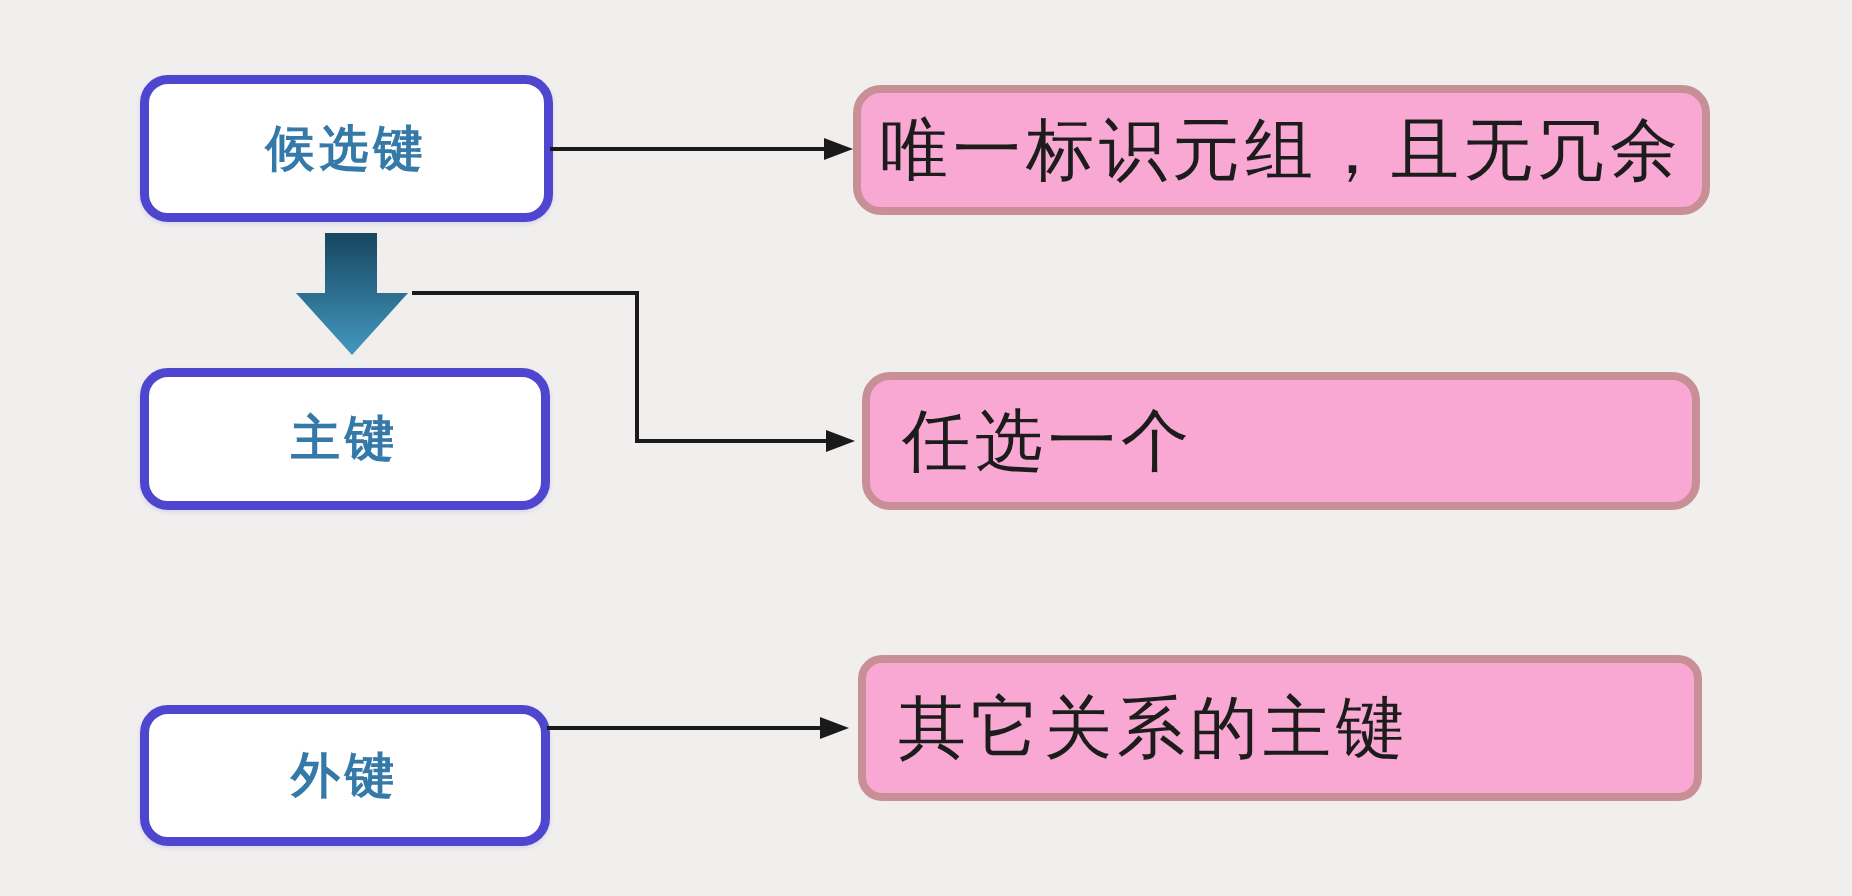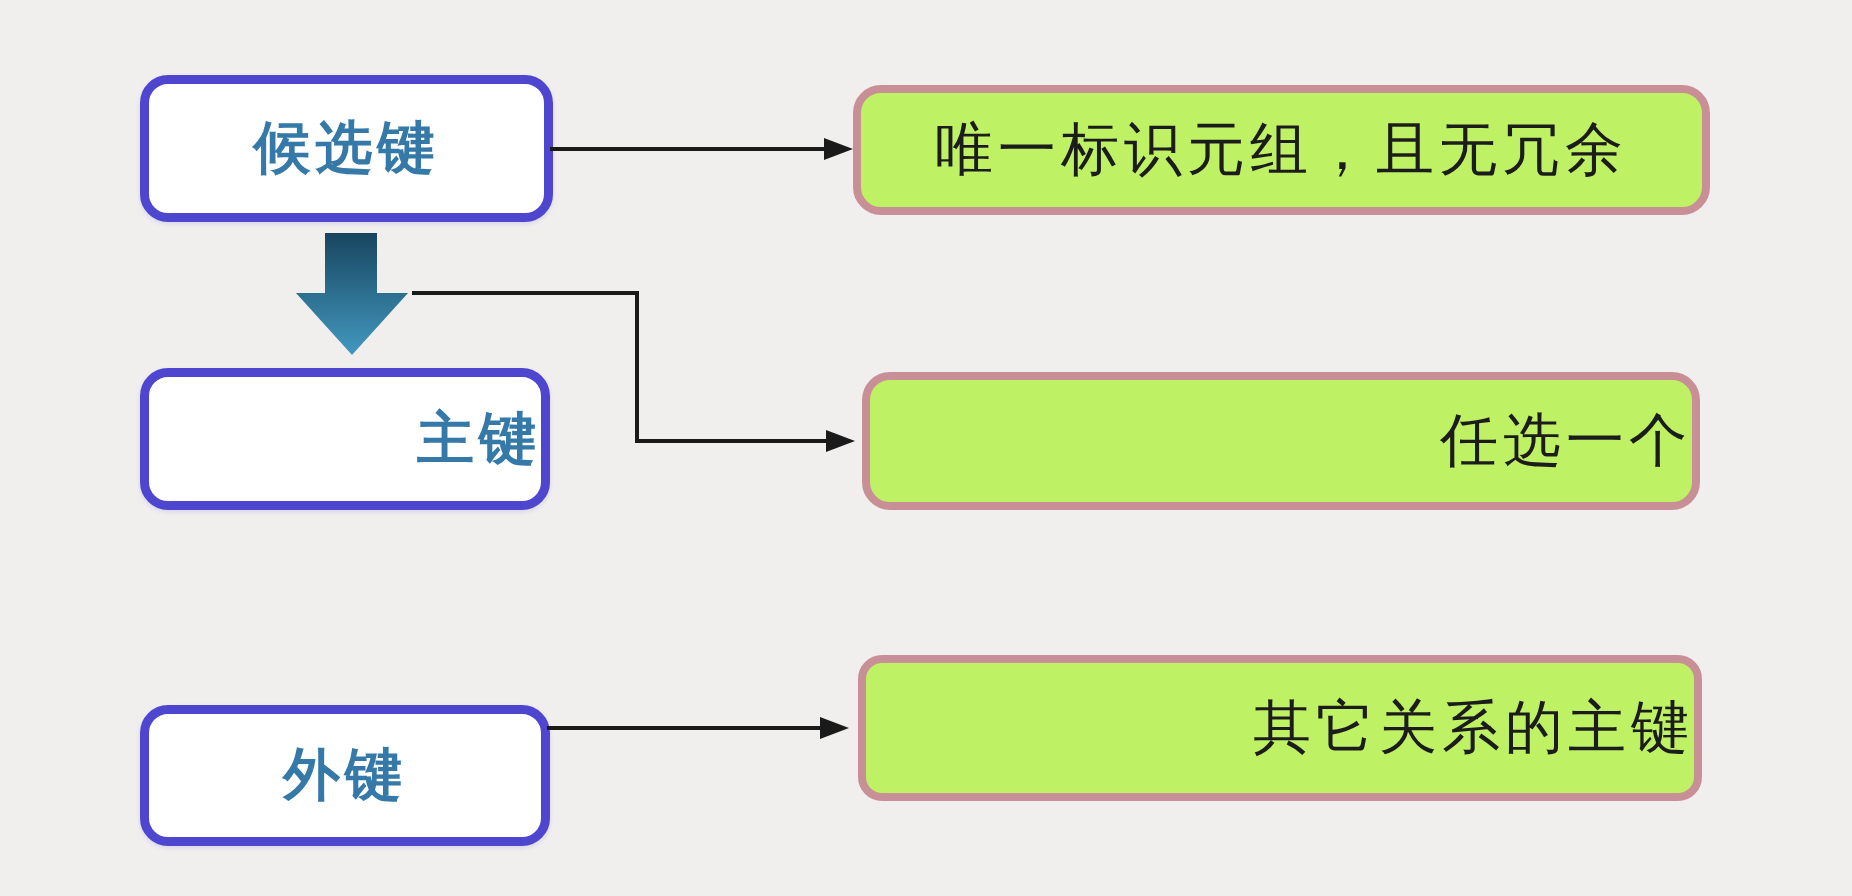--- a/index.html
+++ b/index.html
@@ -18,43 +18,43 @@
   .node {
     position: absolute;
     box-sizing: border-box;
     background: #ffffff;
     border: 9px solid #4f46d0;
     border-radius: 28px;
     display: flex;
     align-items: center;
     justify-content: center;
     color: #3579a9;
-    font-size: 57px;
+    font-size: 49px;
     font-weight: 600;
     letter-spacing: 5px;
     box-shadow: 0 2px 4px rgba(80,70,208,0.15);
   }
   .desc {
     position: absolute;
     box-sizing: border-box;
-    background: #bef264;
+    background: #f9a8d4;
     border: 8px solid #c98f96;
     border-radius: 28px;
     display: flex;
     align-items: center;
     color: #1c1c1c;
-    font-size: 58px;
+    font-size: 68px;
     font-weight: 500;
     letter-spacing: 5px;
   }
   .desc.centered { justify-content: center; }
-  .desc.left-pad { justify-content: flex-end; padding-left: 32px; }
+  .desc.left-pad { justify-content: flex-start; padding-left: 32px; }
 
   #node-candidate { left: 140px; top: 75px;  width: 413px; height: 147px; }
-  #node-primary   { left: 140px; top: 368px; width: 410px; height: 142px; justify-content: flex-end; }
+  #node-primary   { left: 140px; top: 368px; width: 410px; height: 142px; }
   #node-foreign   { left: 140px; top: 657px; width: 410px; height: 141px; margin-top: 48px; }
 
   #desc-candidate { left: 853px; top: 85px;  width: 857px; height: 130px; }
   #desc-primary   { left: 862px; top: 372px; width: 838px; height: 138px; }
   #desc-foreign   { left: 858px; top: 655px; width: 844px; height: 146px; border-radius: 24px; }
 
   .overlay {
     position: absolute;
     left: 0; top: 0;
     width: 1852px;

